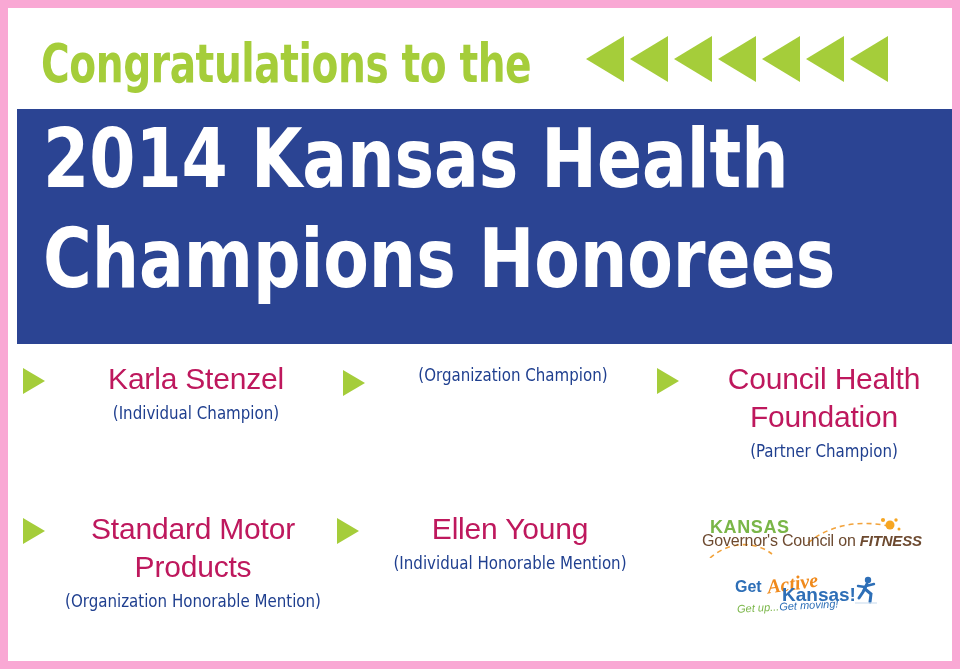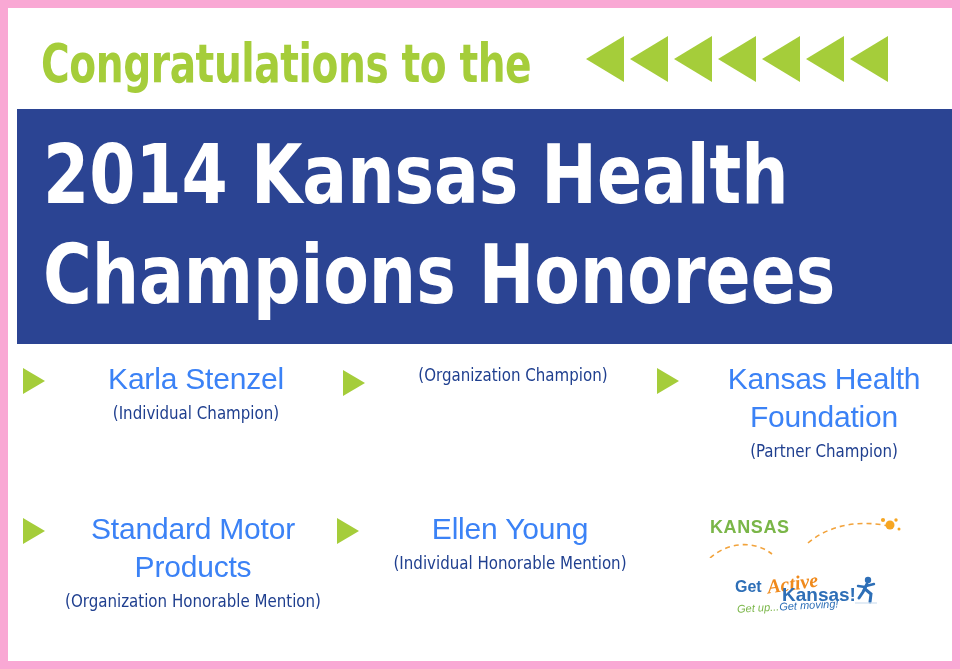--- a/index.html
+++ b/index.html
@@ -62,21 +62,21 @@
 
   
   .blue-banner {
     position: absolute;
     left: 9px;
     top: 101px;
     width: 942px;
     height: 235px;
     background: #2b4493;
     box-sizing: border-box;
-    padding: 16px 0 0 26px;
+    padding: 0 0 0 26px;
   }
   .banner-line {
     color: #ffffff;
     font-family: "Liberation Sans Narrow", "DejaVu Sans Condensed", "Liberation Sans", sans-serif;
     font-weight: bold;
     font-size: 82px;
     line-height: 100px;
     letter-spacing: 0px;
     transform: scaleX(0.90);
     transform-origin: left center;
@@ -116,21 +116,21 @@
     position: absolute;
     left: 6px;
     top: 8px;
     width: 0;
     height: 0;
     border-top: 13px solid transparent;
     border-bottom: 13px solid transparent;
     border-left: 22px solid #a5cd3a;
   }
   .honoree-name {
-    color: #3b82f6;
+    color: #be185d;
     font-family: "Liberation Sans", sans-serif;
     font-size: 30px;
     line-height: 38px;
     font-weight: normal;
     letter-spacing: -0.2px;
   }
   .honoree-sub {
     color: #1f3f8f;
     font-family: "Liberation Sans Narrow", "DejaVu Sans Condensed", "Liberation Sans", sans-serif;
     font-size: 18px;
@@ -268,21 +268,21 @@
       </div>
       <div class="hcell cell-w2">
         <div class="cell-inner">
           <span class="tri-marker"></span>
           <div class="honoree-sub">(Organization Champion)</div>
         </div>
       </div>
       <div class="hcell cell-w3">
         <div class="cell-inner">
           <span class="tri-marker"></span>
-          <div class="honoree-name">Kansas Health Foundation</div>
+          <div class="honoree-name">Council Health Foundation</div>
           <div class="honoree-sub">(Partner Champion)</div>
         </div>
       </div>
     </div>
 
     <div class="hrow hrow-2">
       <div class="hcell cell-w2">
         <div class="cell-inner">
           <span class="tri-marker"></span>
           <div class="honoree-name">Standard Motor Products</div>
@@ -303,20 +303,21 @@
           <div class="logo-gcf">
             <svg class="gcf-arc" width="206" height="42" viewBox="0 0 206 42">
               <path d="M106 27 C128 8, 160 4, 186 10" stroke="#f2a33c" stroke-width="1.6" fill="none" stroke-dasharray="5,4"></path>
               <path d="M8 42 C26 26, 52 24, 70 38" stroke="#f2a33c" stroke-width="1.6" fill="none" stroke-dasharray="5,4"></path>
               <circle cx="188" cy="9" r="4.5" fill="#f6a623"></circle>
               <circle cx="181" cy="4" r="2.1" fill="#f6a623"></circle>
               <circle cx="194" cy="4" r="1.7" fill="#f6a623"></circle>
               <circle cx="197" cy="13" r="1.5" fill="#f6a623"></circle>
             </svg>
             <div class="gcf-kansas"><span class="cap">KANSAS</span></div>
+            <div class="gcf-line"><span>Governor's Council on </span><span class="ital">FITNESS</span></div>
           </div>
 
           <div class="logo-gak">
             <div class="gak-get">Get</div>
             <div class="gak-active">Active</div>
             <div class="gak-kansas">Kansas!</div>
             <div class="gak-tag"><span>Get up...</span><span class="blu">Get moving!</span></div>
             <svg class="gak-runner" width="26" height="30" viewBox="0 0 26 30">
               <circle cx="15" cy="4" r="3.2" fill="#2e6fb7"></circle>
               <path d="M14 8 L10 16 L6 22" stroke="#2e6fb7" stroke-width="3" fill="none" stroke-linecap="round"></path>

